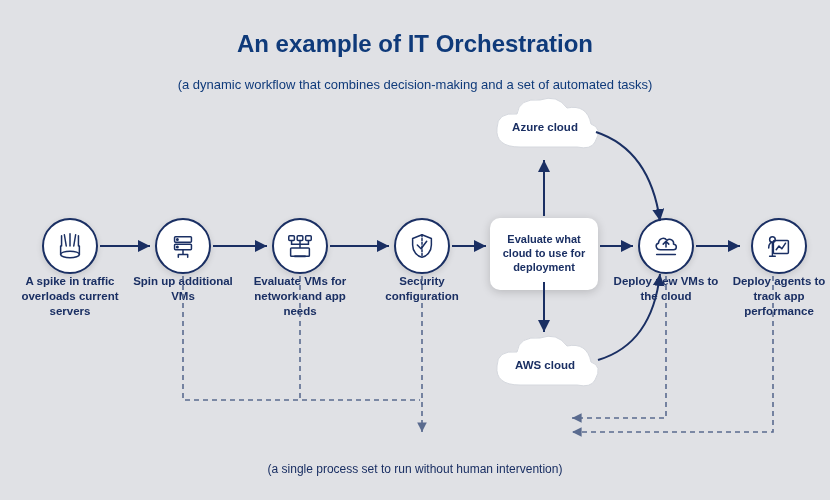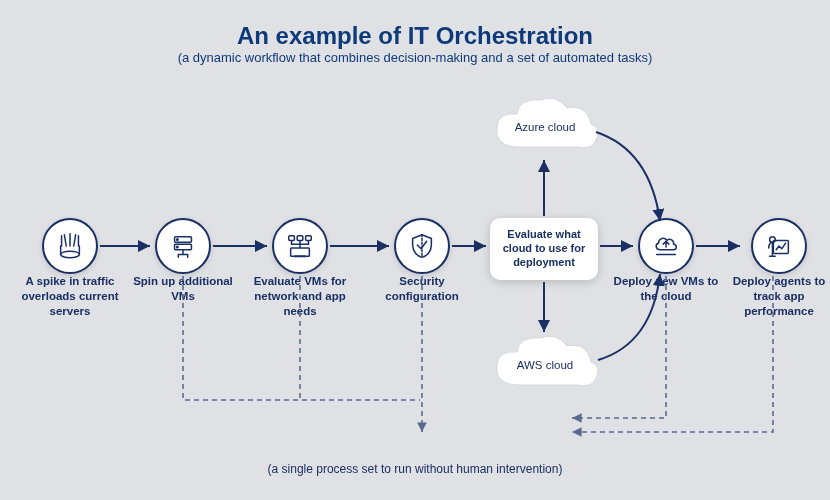--- a/index.html
+++ b/index.html
@@ -6,31 +6,31 @@
   body {
     width: 830px;
     height: 500px;
     background: #e0e1e5;
     font-family: Arial, Helvetica, sans-serif;
     position: relative;
     overflow: hidden;
   }
   .title-block {
     text-align: center;
-    padding-top: 22px;
+    padding-top: 30px;
   }
   .title {
     font-size: 24px;
     font-weight: 800;
     color: #0f3a7a;
   }
   .subtitle {
     font-size: 13px;
     color: #0f3a7a;
-    margin-top: 0;
+    margin-top: 19px;
   }
   .node {
     position: absolute;
     width: 110px;
     display: flex;
     flex-direction: column;
     align-items: center;
   }
   .node .circle {
     width: 56px;
@@ -55,30 +55,30 @@
     width: 120px;
     height: 70px;
     display: flex;
     align-items: center;
     justify-content: center;
   }
   .cloud svg { position: absolute; top:0; left:0; }
   .cloud .cloud-label {
     position: relative;
     font-size: 11.5px;
-    font-weight: 400;
+    font-weight: 700;
     color: #1a2f63;
     text-align: center;
     line-height: 1.25;
     z-index: 2;
   }
   .decision {
     position: absolute;
     width: 108px;
-    height: 62px;
+    height: 72px;
     background: #fff;
     border-radius: 10px;
     box-shadow: 0 2px 10px rgba(0,0,0,0.18);
     display: flex;
     align-items: center;
     justify-content: center;
     padding: 6px;
   }
   .decision .d-label {
     font-size: 11px;

